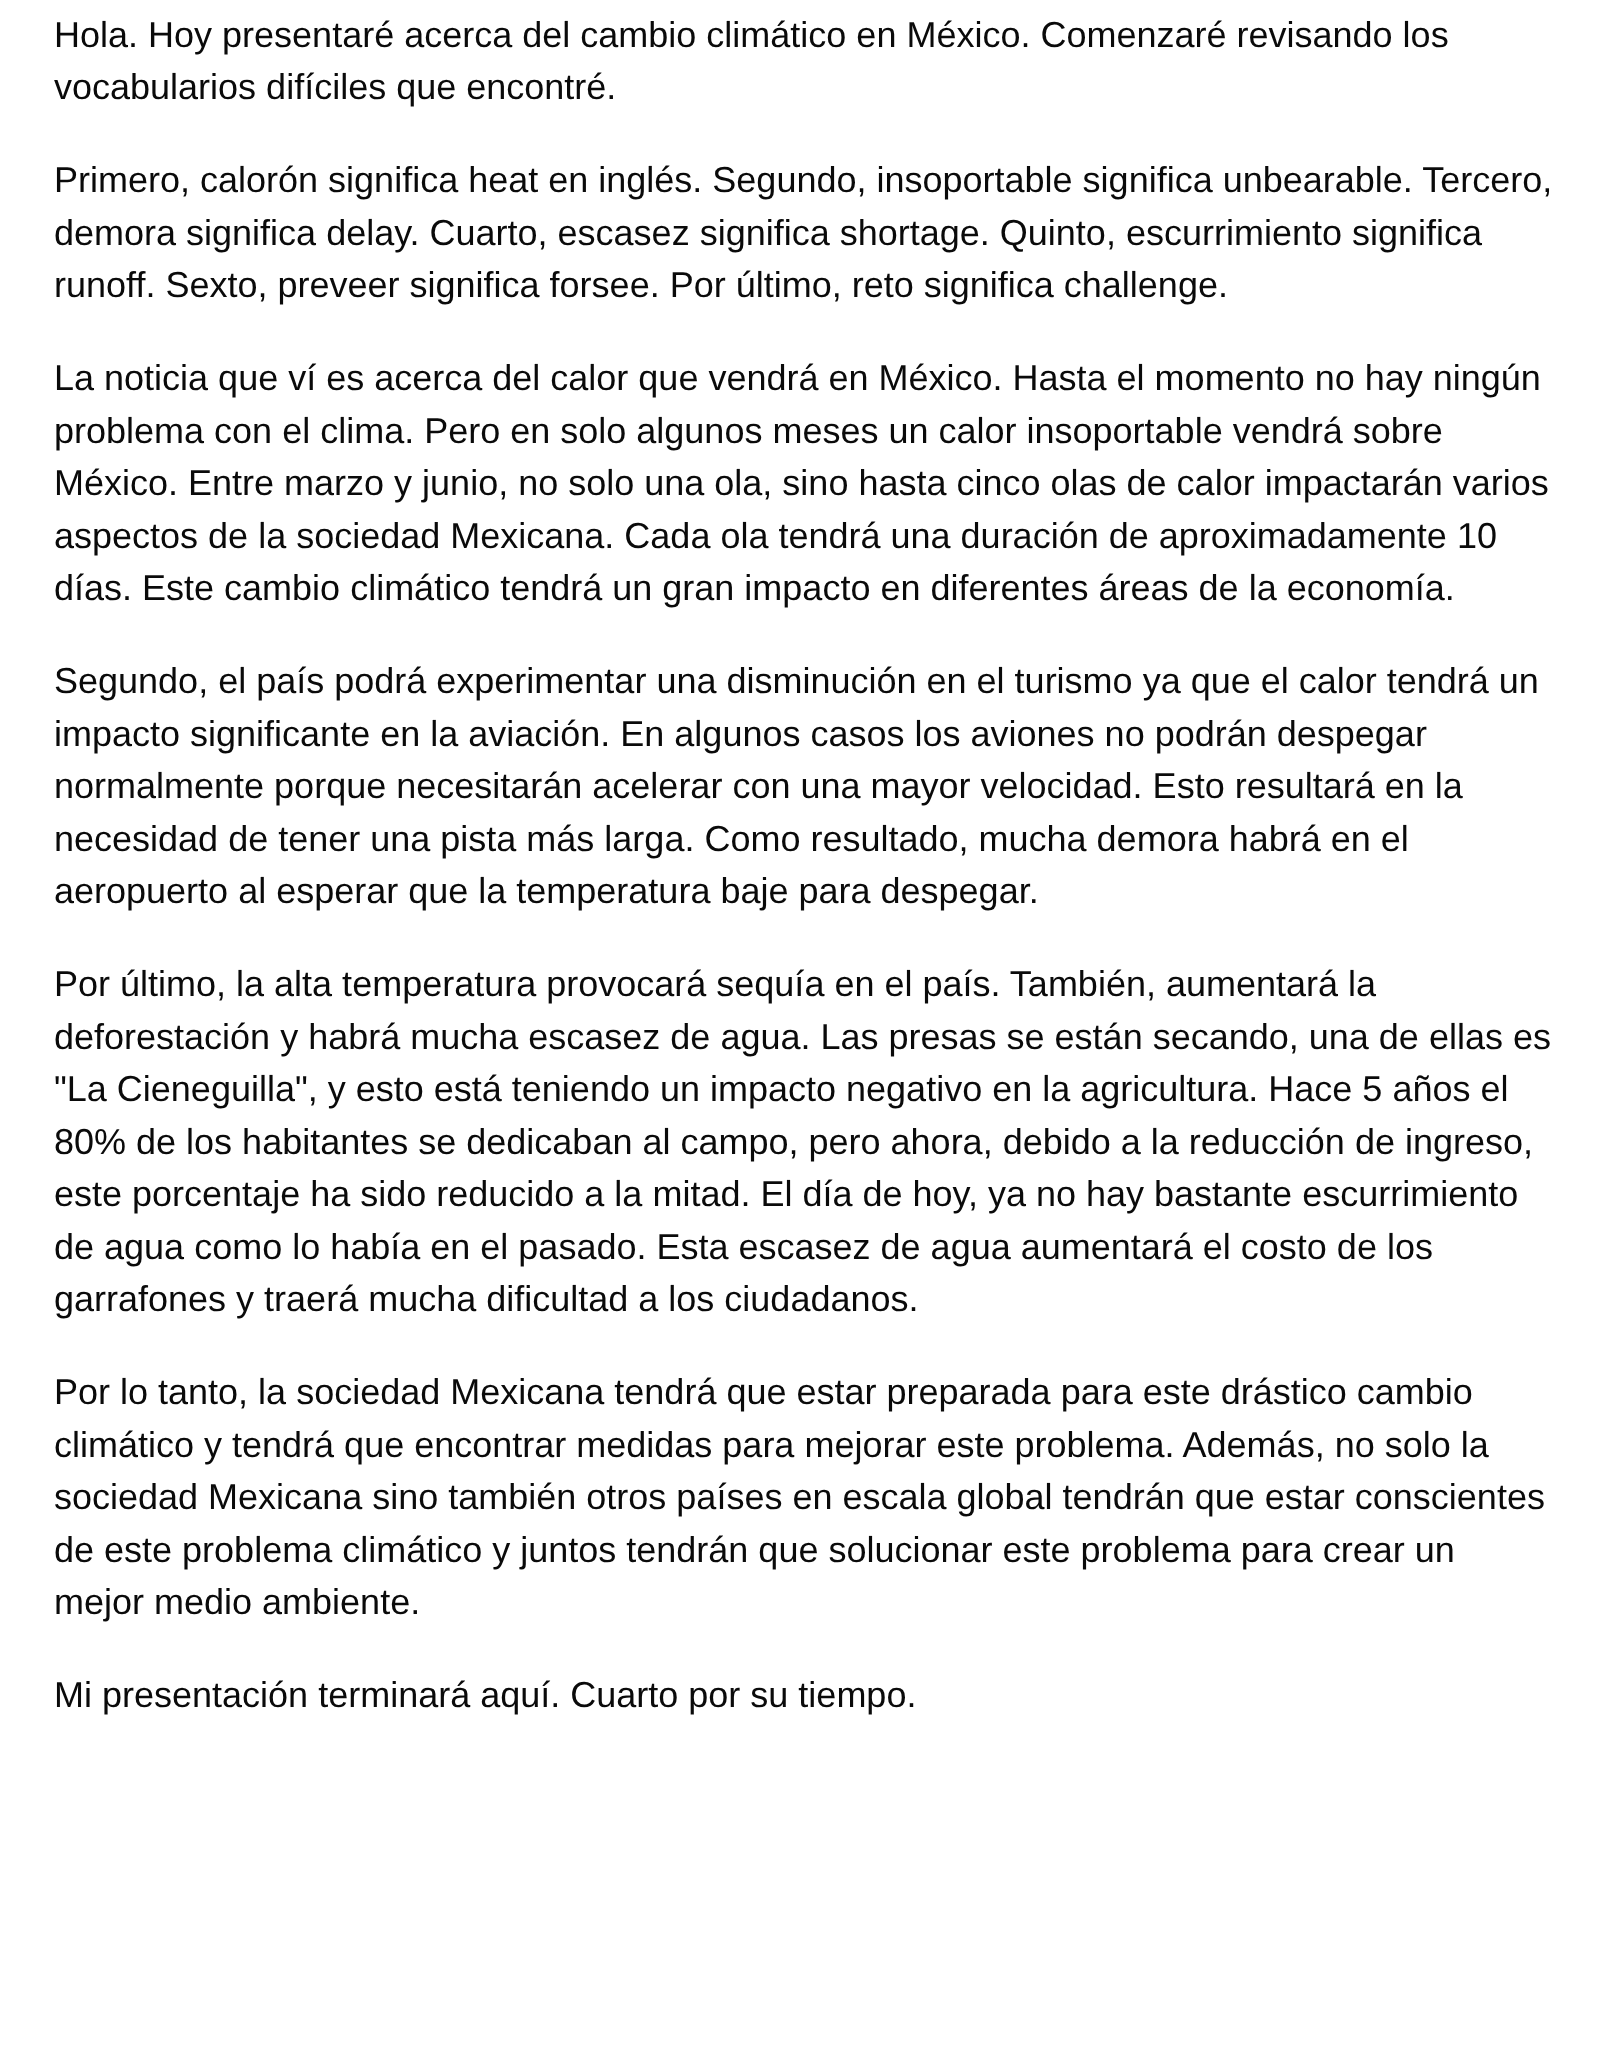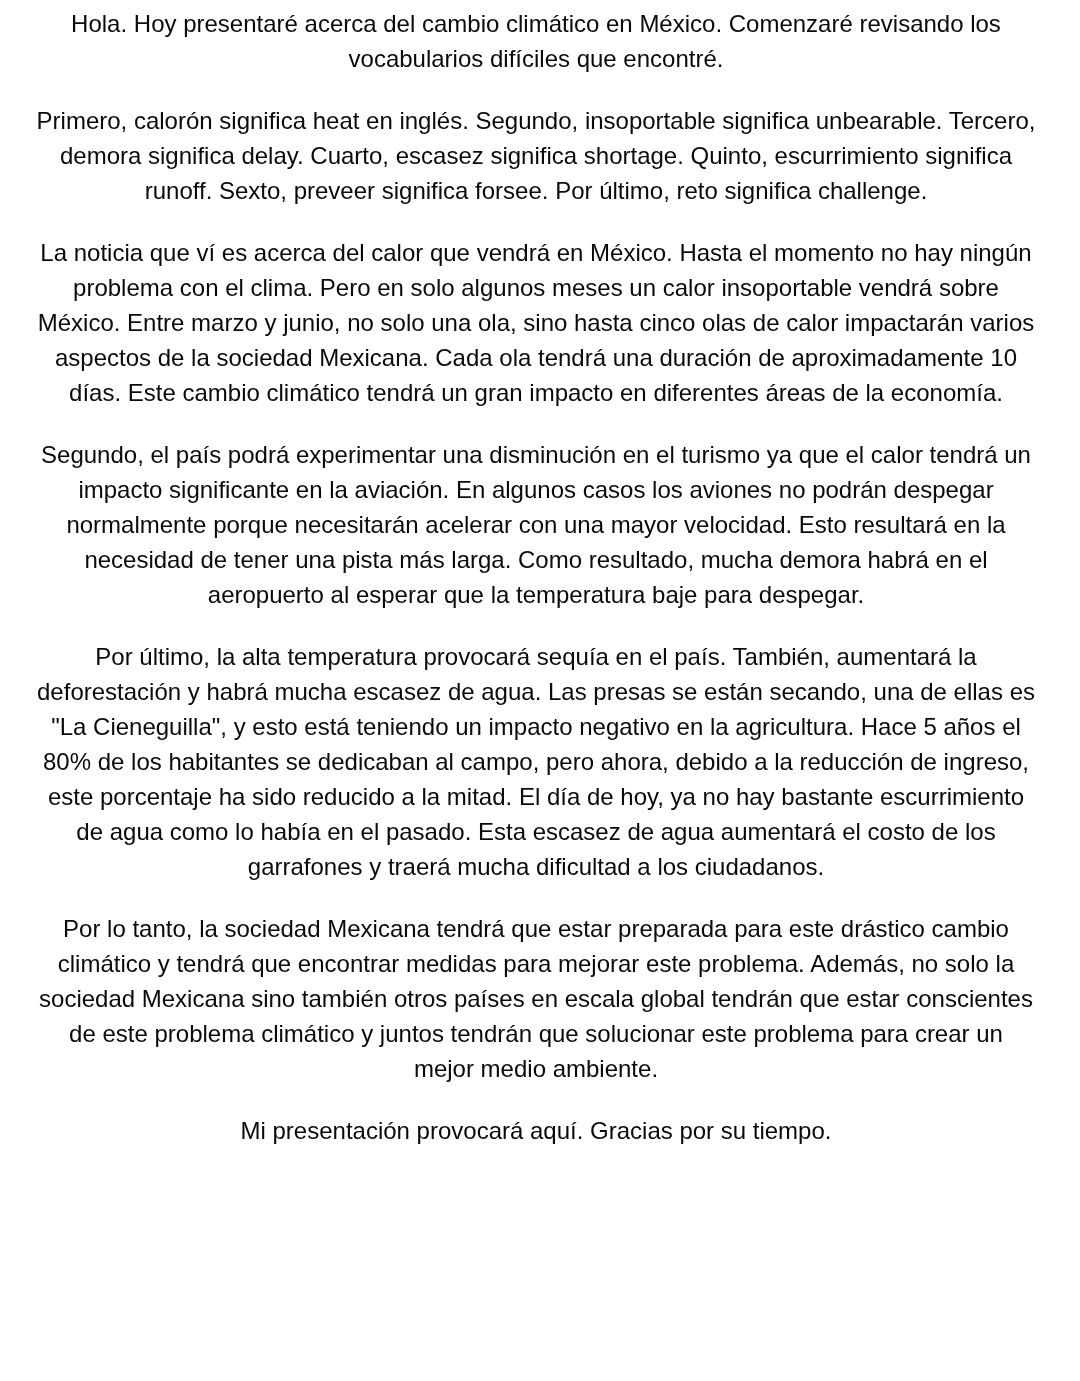--- a/index.html
+++ b/index.html
@@ -20,28 +20,28 @@
     background: #ffffff;
     font-family: "Liberation Sans", sans-serif;
     font-size: 24px;
     line-height: 35px;
     color: #0a0a0a;
     -webkit-font-smoothing: antialiased;
   }
   .doc-page p {
     margin: 0 0 27px 0;
     padding: 0;
-    text-align: center;
+    text-align: left;
     word-spacing: normal;
   }
 </style>
 </head>
 <body>
 
 <div class="doc-page">
   <p>Hola. Hoy presentaré acerca del cambio climático en México. Comenzaré revisando los vocabularios difíciles que encontré.</p>
   <p>Primero, calorón significa heat en inglés. Segundo, insoportable significa unbearable. Tercero, demora significa delay. Cuarto, escasez significa shortage. Quinto, escurrimiento significa runoff. Sexto, preveer significa forsee. Por último, reto significa challenge.</p>
   <p>La noticia que ví es acerca del calor que vendrá en México. Hasta el momento no hay ningún problema con el clima. Pero en solo algunos meses un calor insoportable vendrá sobre México. Entre marzo y junio, no solo una ola, sino hasta cinco olas de calor impactarán varios aspectos de la sociedad Mexicana. Cada ola tendrá una duración de aproximadamente 10 días. Este cambio climático tendrá un gran impacto en diferentes áreas de la economía.</p>
   <p>Segundo, el país podrá experimentar una disminución en el turismo ya que el calor tendrá un impacto significante en la aviación. En algunos casos los aviones no podrán despegar normalmente porque necesitarán acelerar con una mayor velocidad. Esto resultará en la necesidad de tener una pista más larga. Como resultado, mucha demora habrá en el aeropuerto al esperar que la temperatura baje para despegar.</p>
   <p>Por último, la alta temperatura provocará sequía en el país. También, aumentará la deforestación y habrá mucha escasez de agua. Las presas se están secando, una de ellas es "La Cieneguilla", y esto está teniendo un impacto negativo en la agricultura. Hace 5 años el 80% de los habitantes se dedicaban al campo, pero ahora, debido a la reducción de ingreso, este porcentaje ha sido reducido a la mitad. El día de hoy, ya no hay bastante escurrimiento de agua como lo había en el pasado. Esta escasez de agua aumentará el costo de los garrafones y traerá mucha dificultad a los ciudadanos.</p>
   <p>Por lo tanto, la sociedad Mexicana tendrá que estar preparada para este drástico cambio climático y tendrá que encontrar medidas para mejorar este problema. Además, no solo la sociedad Mexicana sino también otros países en escala global tendrán que estar conscientes de este problema climático y juntos tendrán que solucionar este problema para crear un mejor medio ambiente.</p>
-  <p>Mi presentación provocará aquí. Gracias por su tiempo.</p>
+  <p>Mi presentación terminará aquí. Cuarto por su tiempo.</p>
 </div>
 
 </body></html>

